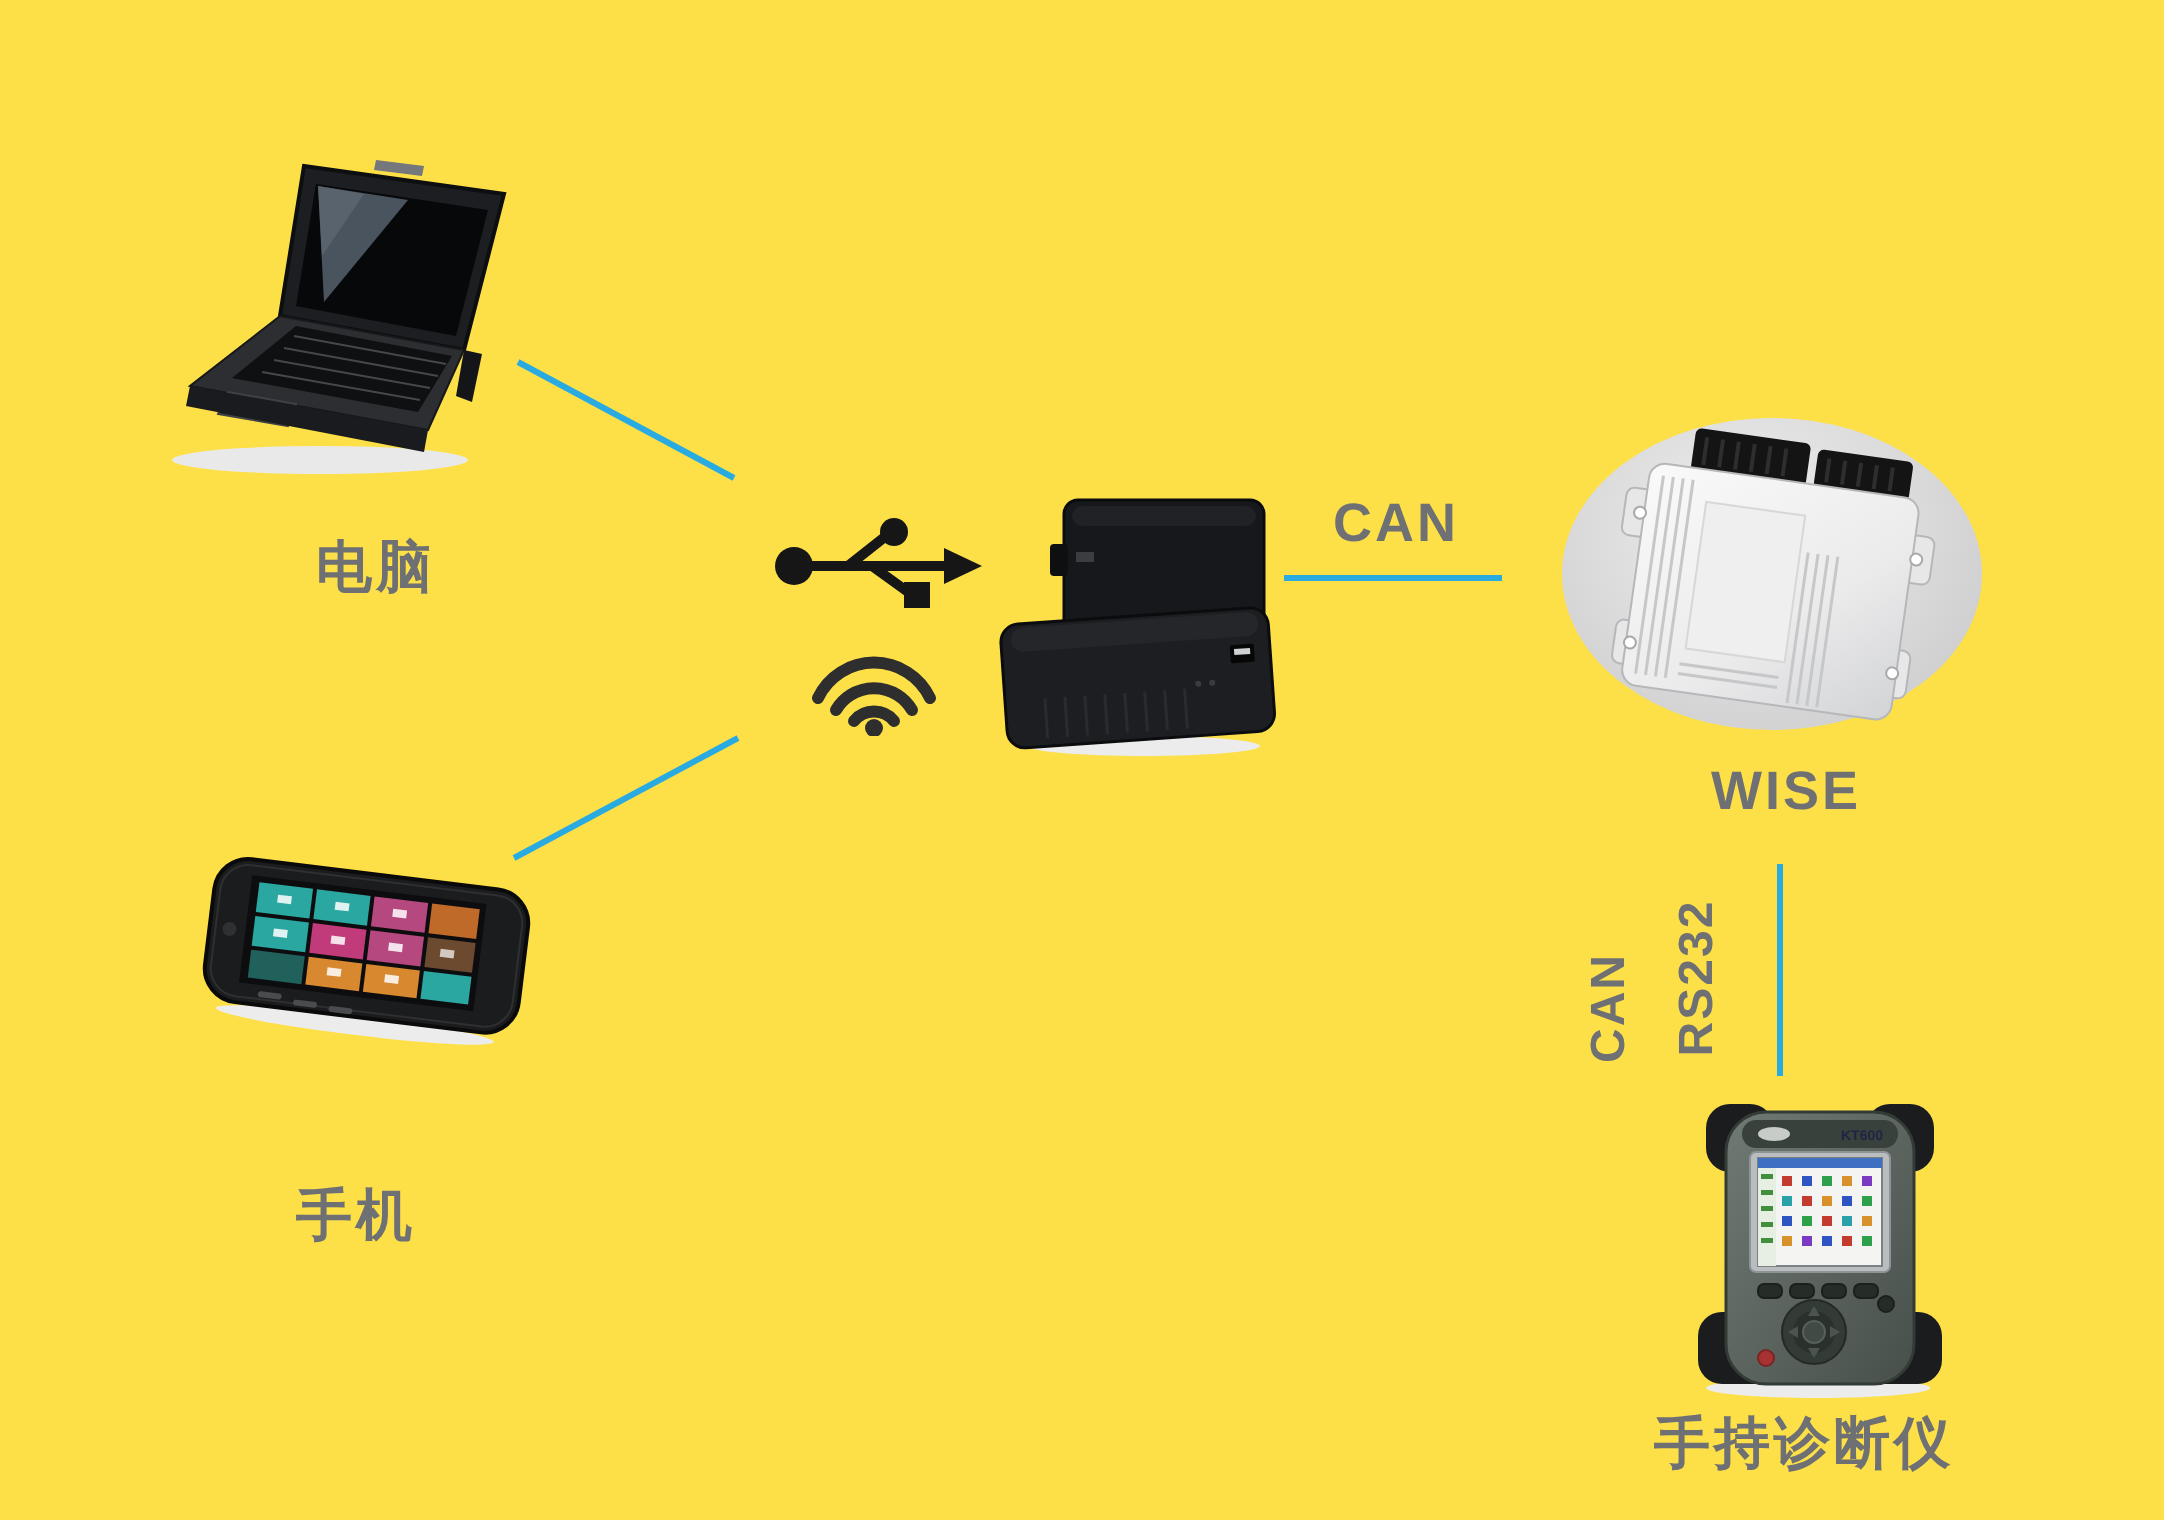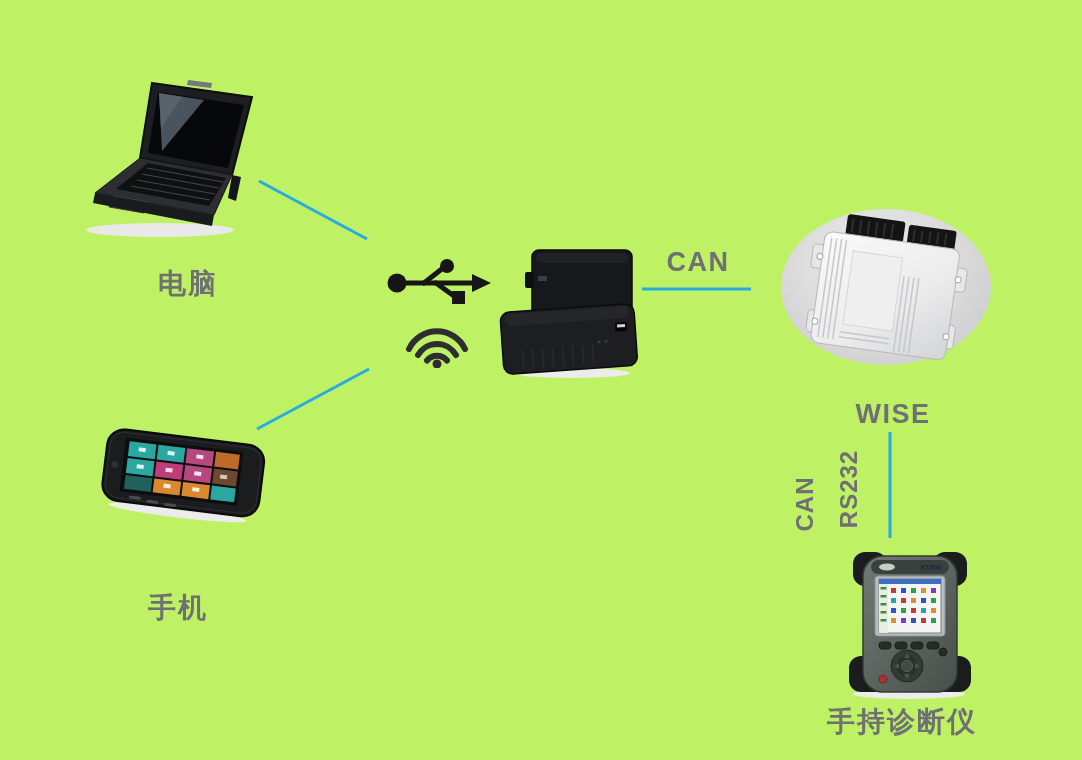--- a/index.html
+++ b/index.html
@@ -1,17 +1,17 @@
 <!DOCTYPE html>
 <html><head>
 <meta charset="utf-8">
 <style>
   html,body{margin:0;padding:0;background:#fff;}
   #canvas{
-    position:relative;width:1082px;height:760px;background:#bef264;overflow:hidden;
+    position:relative;width:1082px;height:760px;background:#fde047;overflow:hidden;
     font-family:"Liberation Sans","DejaVu Sans",sans-serif;
   }
   .abs{position:absolute;}
   .label{
     position:absolute;transform:translate(-50%,-50%);
     color:#6F7073;font-weight:bold;white-space:nowrap;letter-spacing:1px;
   }
   .label.cn{font-size:28px;letter-spacing:2px;}
   .label.en{font-size:27px;letter-spacing:1.5px;}
   .label.vert{font-size:24px;transform:translate(-50%,-50%) rotate(-90deg);letter-spacing:1px;}
@@ -188,21 +188,21 @@
           <line x1="56" y1="131" x2="106" y2="131"></line>
       </g>
       <rect x="58" y="44" width="50" height="74" fill="#efeff0" stroke="#d7d7d9"></rect>
 
       <circle cx="26" cy="54" r="3" fill="#ffffff" stroke="#a8a9ab"></circle>
       <circle cx="166" cy="58" r="3" fill="#ffffff" stroke="#a8a9ab"></circle>
       <circle cx="30" cy="119" r="3" fill="#ffffff" stroke="#a8a9ab"></circle>
       <circle cx="162" cy="116" r="3" fill="#ffffff" stroke="#a8a9ab"></circle>
     </g>
   </svg>
-  <div class="label en" style="left:893px;top:414px;">WISE</div>
+  <div class="label en" style="left:893px;top:396px;">WISE</div>
 
   <div class="label vert" style="left:805px;top:504px;">CAN</div>
   <div class="label vert" style="left:849px;top:489px;">RS232</div>
 
   <svg class="abs" style="left:843px;top:548px;" width="135" height="152" viewBox="0 0 135 152">
     <defs>
       <linearGradient id="bodyGrad" x1="0" y1="0" x2="1" y2="1">
         <stop offset="0" stop-color="#707a74"></stop>
         <stop offset="1" stop-color="#474f4b"></stop>
       </linearGradient>

